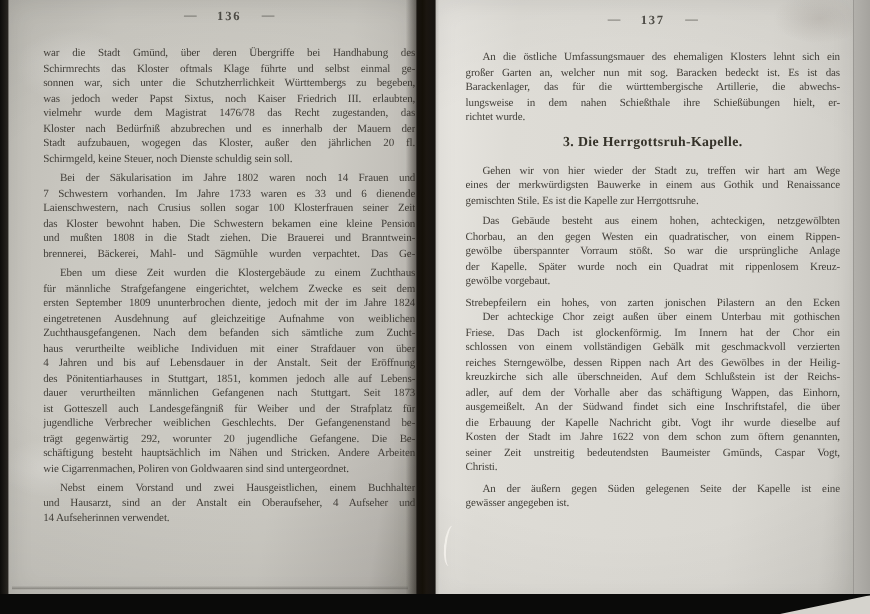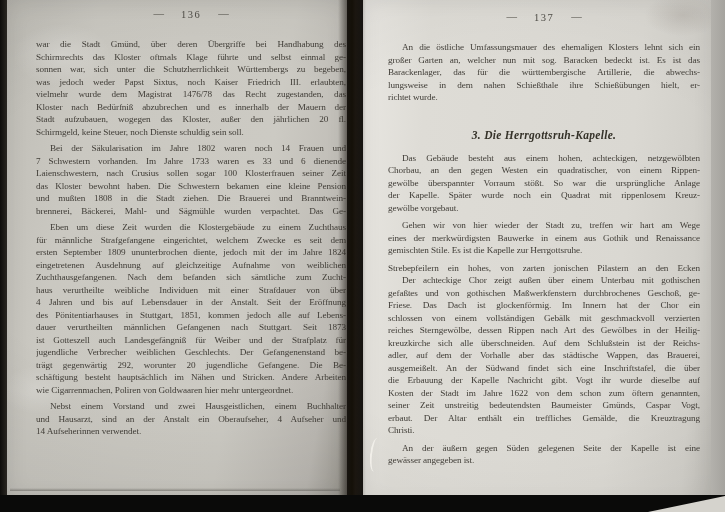--- a/index.html
+++ b/index.html
@@ -45,35 +45,35 @@
   .corner-wedge { position:absolute; left:648px; top:496px; width:77px; height:16px;
     background:#d5d3cd; clip-path:polygon(0 100%, 100% 0, 100% 100%); }
   .crease-mark { position:absolute; left:370px; top:438px; width:14px; height:34px;
     border-left:2px solid rgba(248,246,240,.75); border-radius:50%/60%; transform:rotate(6deg); }
 
   
   .pagenum { position:absolute; display:flex; justify-content:center; align-items:center;
     gap:17px; color:#4c4a44; font-size:10.5px; }
   .pagenum-left { left:36px; width:310px; top:9px; }
   .pagenum-right { left:388px; width:312px; top:12px; }
-  .pagenum .num { letter-spacing:1.5px; }
+  .pagenum .num { letter-spacing:1.5px;font-weight:bold; }
   .pagenum .dash { position:relative; top:-1px; }
 
   
   .body-text { position:absolute; color:#403d37; font-size:9.2px; line-height:12.5px;
     letter-spacing:-0.1px; }
   .text-left  { left:36px;  top:38px; width:310px; }
   .text-right { left:388px; top:41px; width:312px; }
   .para + .para { margin-top:4px; }
   .text-right .para + .para { margin-top:5px; }
   .line { height:12.5px; overflow:hidden; text-align:justify; text-align-last:justify; }
   .line.indent { padding-left:14px; }
   .line.last { text-align-last:left; }
   .section-heading { font-weight:bold; font-size:11.5px; line-height:14px; color:#353229;
-    text-align:center; letter-spacing:.3px; margin:24px 0 10px 0;font-style:italic; }
+    text-align:center; letter-spacing:.3px; margin:8px 0 10px 0; }
 </style>
 </head>
 <body>
 
 <div class="scan">
 
   <div class="edge-left"></div>
 
   <div class="page page-left">
     <div class="tex-left"></div>
@@ -109,21 +109,21 @@
         <div class="line">eingetretenen Ausdehnung auf gleichzeitige Aufnahme von weiblichen</div>
         <div class="line">Zuchthausgefangenen. Nach dem befanden sich sämtliche zum Zucht-</div>
         <div class="line">haus verurtheilte weibliche Individuen mit einer Strafdauer von über</div>
         <div class="line">4 Jahren und bis auf Lebensdauer in der Anstalt. Seit der Eröffnung</div>
         <div class="line">des Pönitentiarhauses in Stuttgart, 1851, kommen jedoch alle auf Lebens-</div>
         <div class="line">dauer verurtheilten männlichen Gefangenen nach Stuttgart. Seit 1873</div>
         <div class="line">ist Gotteszell auch Landesgefängniß für Weiber und der Strafplatz für</div>
         <div class="line">jugendliche Verbrecher weiblichen Geschlechts. Der Gefangenenstand be-</div>
         <div class="line">trägt gegenwärtig 292, worunter 20 jugendliche Gefangene. Die Be-</div>
         <div class="line">schäftigung besteht hauptsächlich im Nähen und Stricken. Andere Arbeiten</div>
-        <div class="line last">wie Cigarrenmachen, Poliren von Goldwaaren hier mehr untergeordnet.</div>
+        <div class="line last">wie Cigarrenmachen, Poliren von Goldwaaren sind sind untergeordnet.</div>
       </div>
       <div class="para">
         <div class="line indent">Nebst einem Vorstand und zwei Hausgeistlichen, einem Buchhalter</div>
         <div class="line">und Hausarzt, sind an der Anstalt ein Oberaufseher, 4 Aufseher und</div>
         <div class="line last">14 Aufseherinnen verwendet.</div>
       </div>
     </div>
 
   <div class="page page-right">
     <div class="tex-right"></div>
@@ -139,45 +139,43 @@
           <div class="line indent">An die östliche Umfassungsmauer des ehemaligen Klosters lehnt sich ein</div>
           <div class="line">großer Garten an, welcher nun mit sog. Baracken bedeckt ist. Es ist das</div>
           <div class="line">Barackenlager, das für die württembergische Artillerie, die abwechs-</div>
           <div class="line">lungsweise in dem nahen Schießthale ihre Schießübungen hielt, er-</div>
           <div class="line last">richtet wurde.</div>
         </div>
       </div>
     <div class="section-heading">3. Die Herrgottsruh-Kapelle.</div>
     <div>
         <div class="para">
+          <div class="line indent">Gehen wir von hier wieder der Stadt zu, treffen wir hart am Wege</div>
+          <div class="line">eines der merkwürdigsten Bauwerke in einem aus Gothik und Renaissance</div>
+          <div class="line last">gemischten Stile. Es ist die Kapelle zur Herrgottsruhe.</div>
+        </div>
+        <div class="para">
           <div class="line indent">Das Gebäude besteht aus einem hohen, achteckigen, netzgewölbten</div>
           <div class="line">Chorbau, an den gegen Westen ein quadratischer, von einem Rippen-</div>
           <div class="line">gewölbe überspannter Vorraum stößt. So war die ursprüngliche Anlage</div>
           <div class="line">der Kapelle. Später wurde noch ein Quadrat mit rippenlosem Kreuz-</div>
           <div class="line last">gewölbe vorgebaut.</div>
         </div>
         <div class="para">
-          <div class="line indent">Gehen wir von hier wieder der Stadt zu, treffen wir hart am Wege</div>
-          <div class="line">eines der merkwürdigsten Bauwerke in einem aus Gothik und Renaissance</div>
-          <div class="line last">gemischten Stile. Es ist die Kapelle zur Herrgottsruhe.</div>
-        </div>
-        <div class="para">
           <div class="line">Strebepfeilern ein hohes, von zarten jonischen Pilastern an den Ecken</div>
           <div class="line indent">Der achteckige Chor zeigt außen über einem Unterbau mit gothischen</div>
-          <div class="line">gefaßtes und von gothischen Maßwerkfenstern durchbrochenes Geschoß, ge-</div>
           <div class="line">Friese. Das Dach ist glockenförmig. Im Innern hat der Chor ein</div>
           <div class="line">schlossen von einem vollständigen Gebälk mit geschmackvoll verzierten</div>
           <div class="line">reiches Sterngewölbe, dessen Rippen nach Art des Gewölbes in der Heilig-</div>
           <div class="line">kreuzkirche sich alle überschneiden. Auf dem Schlußstein ist der Reichs-</div>
-          <div class="line">adler, auf dem der Vorhalle aber das städtische Wappen, das Brauerei,</div>
+          <div class="line">adler, auf dem der Vorhalle aber das schäftigung Wappen, das Einhorn,</div>
           <div class="line">ausgemeißelt. An der Südwand findet sich eine Inschriftstafel, die über</div>
           <div class="line">die Erbauung der Kapelle Nachricht gibt. Vogt ihr wurde dieselbe auf</div>
           <div class="line">Kosten der Stadt im Jahre 1622 von dem schon zum öftern genannten,</div>
           <div class="line">seiner Zeit unstreitig bedeutendsten Baumeister Gmünds, Caspar Vogt,</div>
-          <div class="line">erbaut. Der Altar enthält ein treffliches Gemälde, die Kreuztragung</div>
           <div class="line last">Christi.</div>
         </div>
         <div class="para">
           <div class="line indent">An der äußern gegen Süden gelegenen Seite der Kapelle ist eine</div>
           <div class="line last">gewässer angegeben ist.</div>
         </div>
       </div>
   </div>
 
   <div class="gutter"></div>

